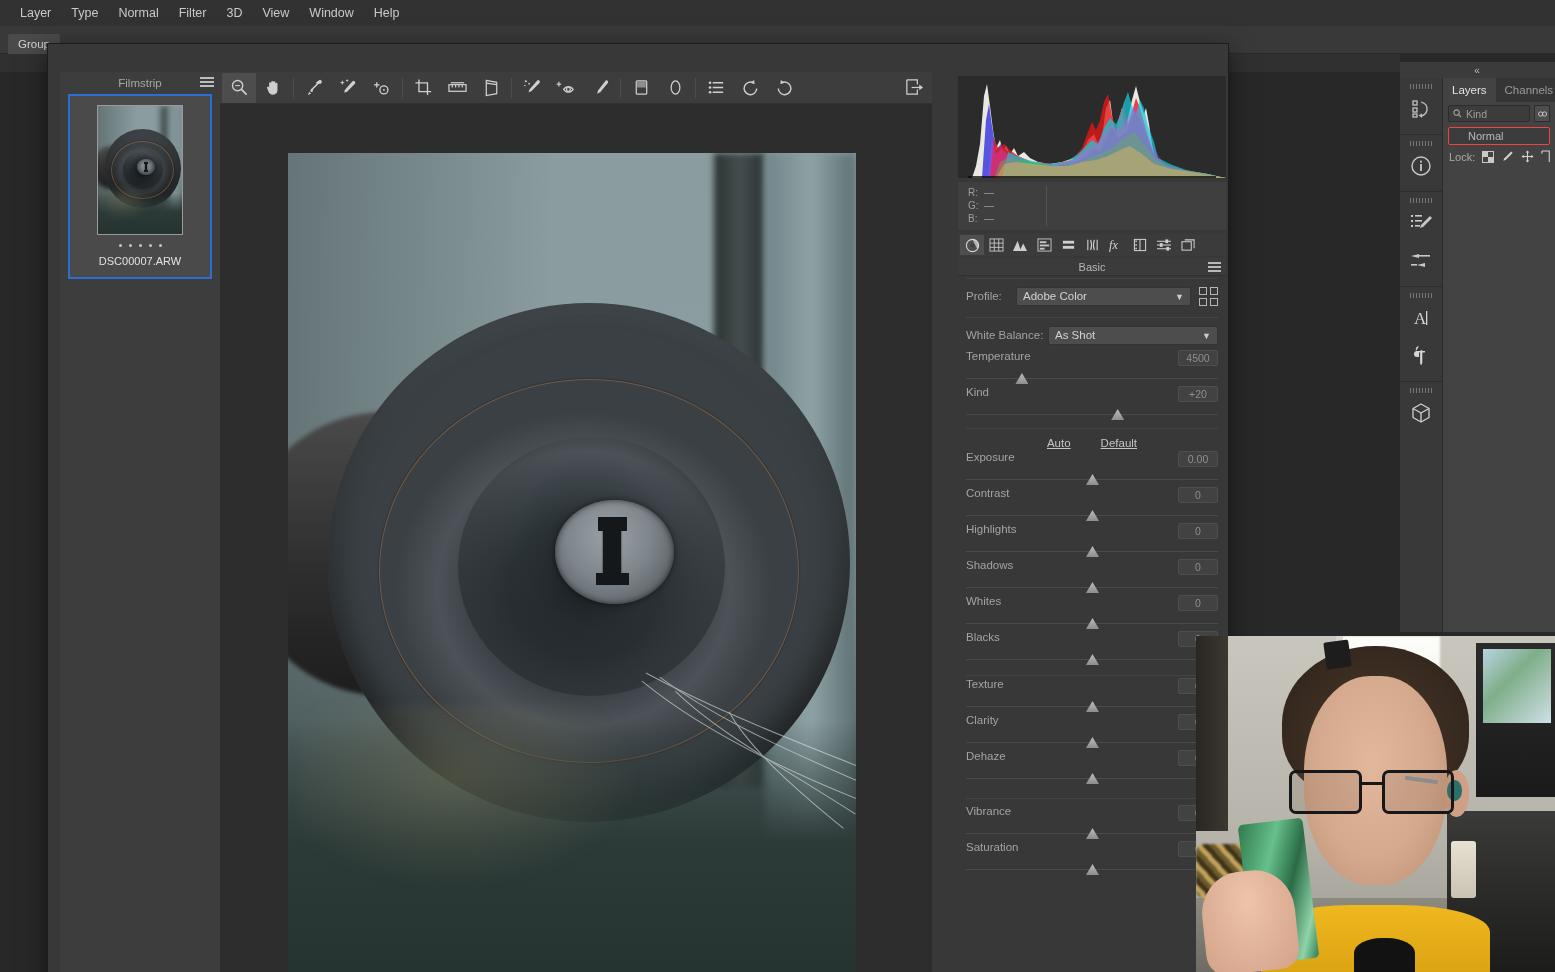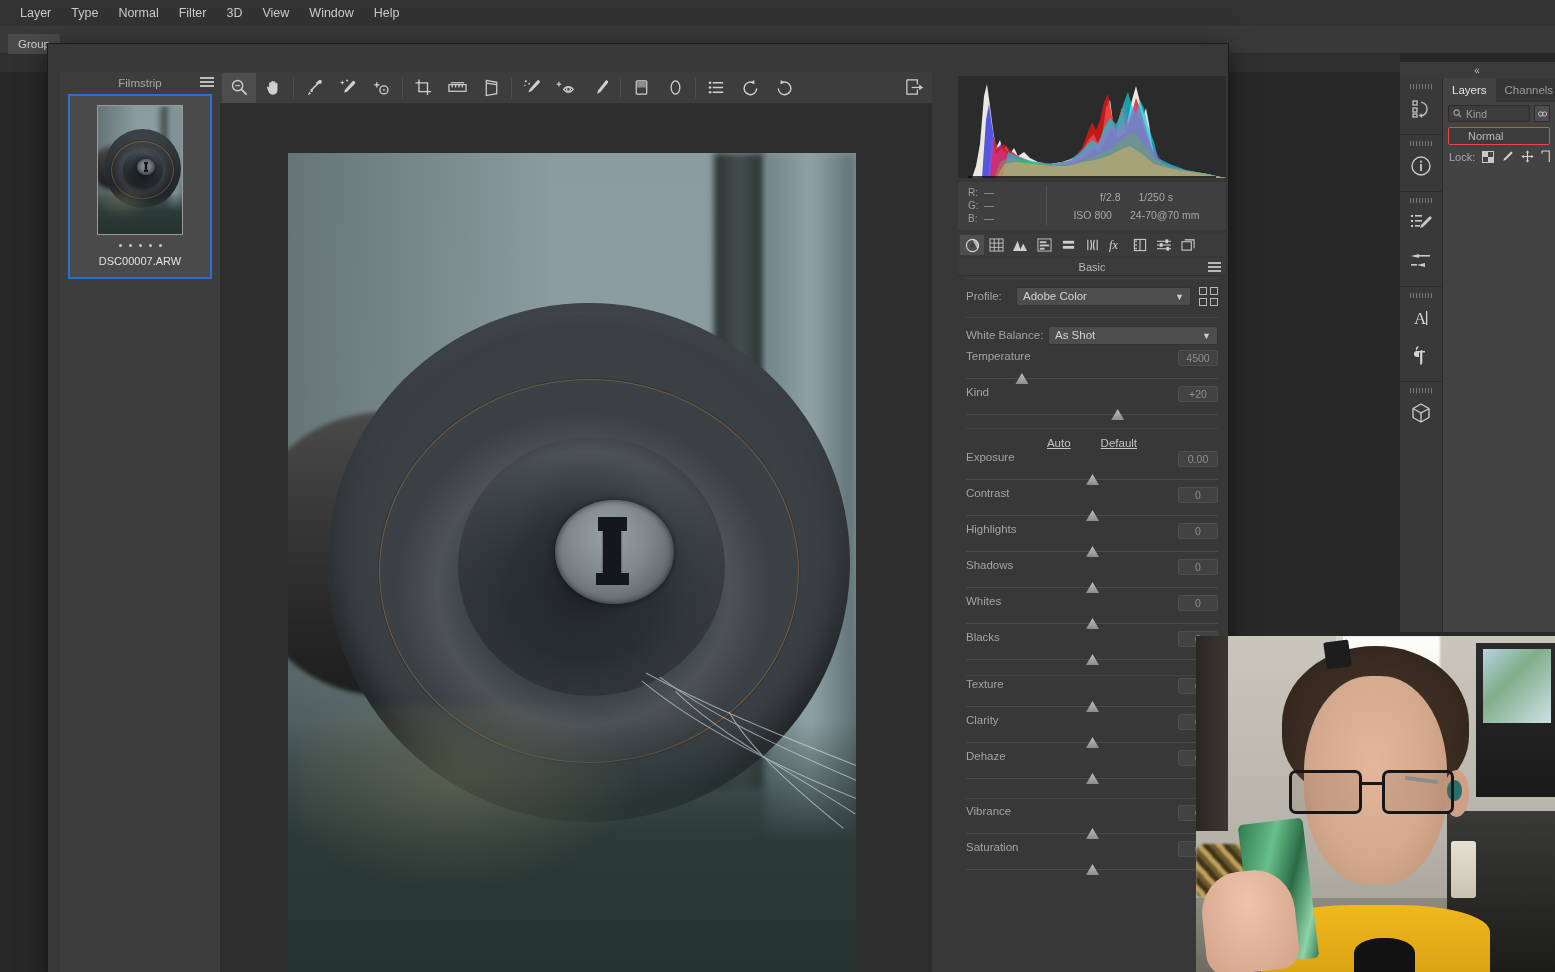--- a/index.html
+++ b/index.html
@@ -724,30 +724,20 @@
           <div class="mrow">
               <b>G:</b>
               <span>—</span>
             </div>
           <div class="mrow">
               <b>B:</b>
               <span>—</span>
             </div>
         </div>
         <div id="meta-div"></div>
-        <div id="meta-exif">
-          <div class="ex">
-              <span>f/2.8</span>
-              <span>1/250 s</span>
-            </div>
-          <div class="ex">
-              <span>ISO 800</span>
-              <span>24-70@70 mm</span>
-            </div>
-        </div>
       </div>
 
       <div id="panel-tabs">
         <div class="ptab sel">
           <svg width="15" height="15" viewBox="0 0 16 16">
               <circle cx="8" cy="8" r="6.5" fill="none" stroke="#d6d6d6" stroke-width="1.2"></circle>
               <path d="M8 1.5 a6.5 6.5 0 0 1 5.2 10.4 z" fill="#d6d6d6" opacity=".75"></path>
               <circle cx="8" cy="8" r="2" fill="#3d3d3d"></circle>
             </svg>
         </div>

